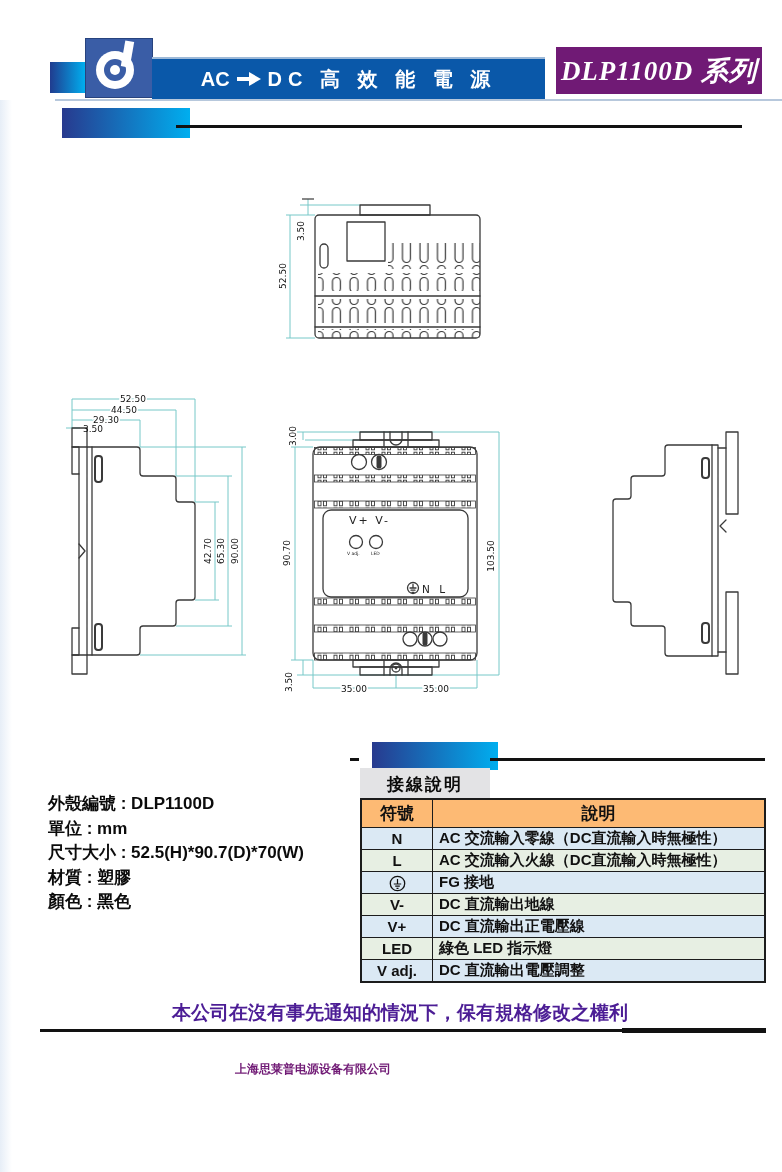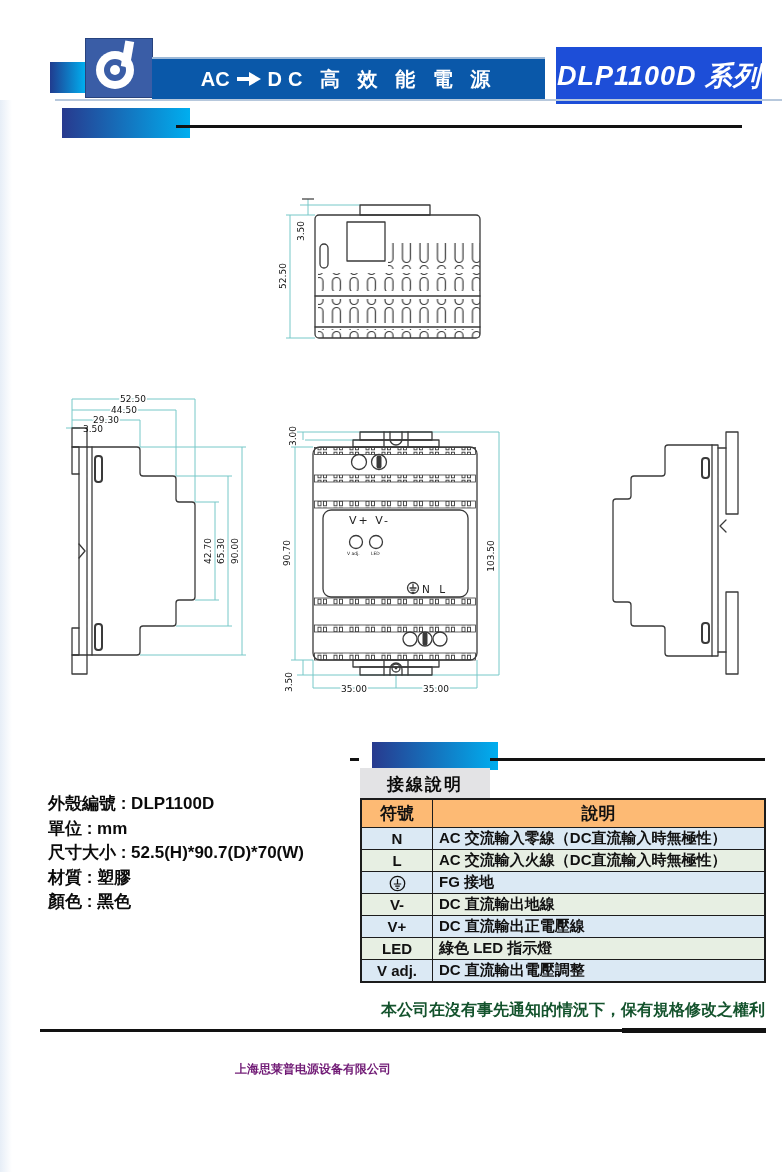--- a/index.html
+++ b/index.html
@@ -5,22 +5,22 @@
   html,body{margin:0;padding:0;background:#fff;}
   #page{position:relative;width:782px;height:1172px;background:#fff;overflow:hidden;
         font-family:"Liberation Sans","DejaVu Sans",sans-serif;color:#111;padding-left:16px;}
   .abs{position:absolute;}
   
   #edge-square{left:50px;top:62px;width:35px;height:31px;background:linear-gradient(90deg,#203c8f,#00aeef);}
   #logo{left:85px;top:38px;width:66px;height:58px;background:#3a5da6;border:1px solid #27437e;}
   #banner{left:152px;top:57px;width:393px;height:40px;background:#0a58a9;border-top:2px solid #9db9d8;
           display:flex;align-items:center;justify-content:center;gap:7px;color:#fff;font-weight:bold;font-size:20px;}
   #banner .cjk{letter-spacing:6px;white-space:pre;}
-  #series{left:556px;top:47px;width:206px;height:57px;background:#1d4ed8;color:#fff;display:flex;align-items:center;
-          justify-content:center;font-weight:bold;font-style:italic;font-size:27px;letter-spacing:1px;}
+  #series{left:556px;top:47px;width:206px;height:47px;background:#701a75;color:#fff;display:flex;align-items:center;
+          justify-content:center;font-weight:bold;font-style:italic;font-size:27px;letter-spacing:1px;font-family:Liberation Serif, serif;}
   #header-rule{left:55px;top:99px;width:727px;height:2px;background:#b7c8dc;}
   
   .sec-shadow{background:linear-gradient(90deg,#283a8e,#00aeef);}
   .sec-box{background:#e3e3e5;display:flex;align-items:center;justify-content:center;font-weight:bold;color:#0b0b0b;}
   #mech-shadow{left:62px;top:108px;width:128px;height:30px;}
   #mech-box{left:48px;top:114px;width:128px;height:34px;font-size:19px;letter-spacing:4px;}
   #mech-line{left:176px;top:125px;width:566px;height:3px;background:#121212;}
   #wire-shadow{left:372px;top:742px;width:126px;height:28px;}
   #wire-box{left:360px;top:768px;width:130px;height:32px;font-size:17px;letter-spacing:2px;}
   #wire-line{left:490px;top:758px;width:275px;height:3px;background:#121212;}
@@ -39,21 +39,21 @@
   
   #wiring-table{left:360px;top:798px;width:406px;border-collapse:collapse;}
   #wiring-table th,#wiring-table td{border:1.5px solid #1c1c1c;}
   #wiring-table{border:2px solid #1c1c1c;}
   #wiring-table th{background:#fdba74;font-size:17px;font-weight:bold;height:27px;padding:0 4px;}
   #wiring-table td{font-size:15px;font-weight:600;height:21px;padding:0 6px;}
   #wiring-table td.sym{width:70px;text-align:center;padding:0;}
   #wiring-table tbody tr:nth-child(odd){background:#dbe9f4;}
   #wiring-table tbody tr:nth-child(even){background:#e7efe3;}
   
-  #disclaimer{left:35px;top:1000px;width:730px;text-align:right;color:#14532d;font-size:16px;font-weight:bold;}
+  #disclaimer{left:35px;top:1000px;width:730px;text-align:center;color:#4c1d95;font-size:19px;font-weight:bold;}
   #bottom-line{left:40px;top:1029px;width:726px;height:3px;background:#121212;}
   #bottom-line-end{left:622px;top:1028px;width:144px;height:5px;background:#121212;}
   #footer-company{left:195px;top:1061px;font-size:12px;font-weight:bold;color:#701a75;margin-left:40px;}
   #left-tint{left:0;top:100px;width:12px;height:1072px;background:linear-gradient(90deg,rgba(120,160,210,.18),rgba(120,160,210,0));}
 </style>
 </head>
 <body>
 
 <div id="page">
 

